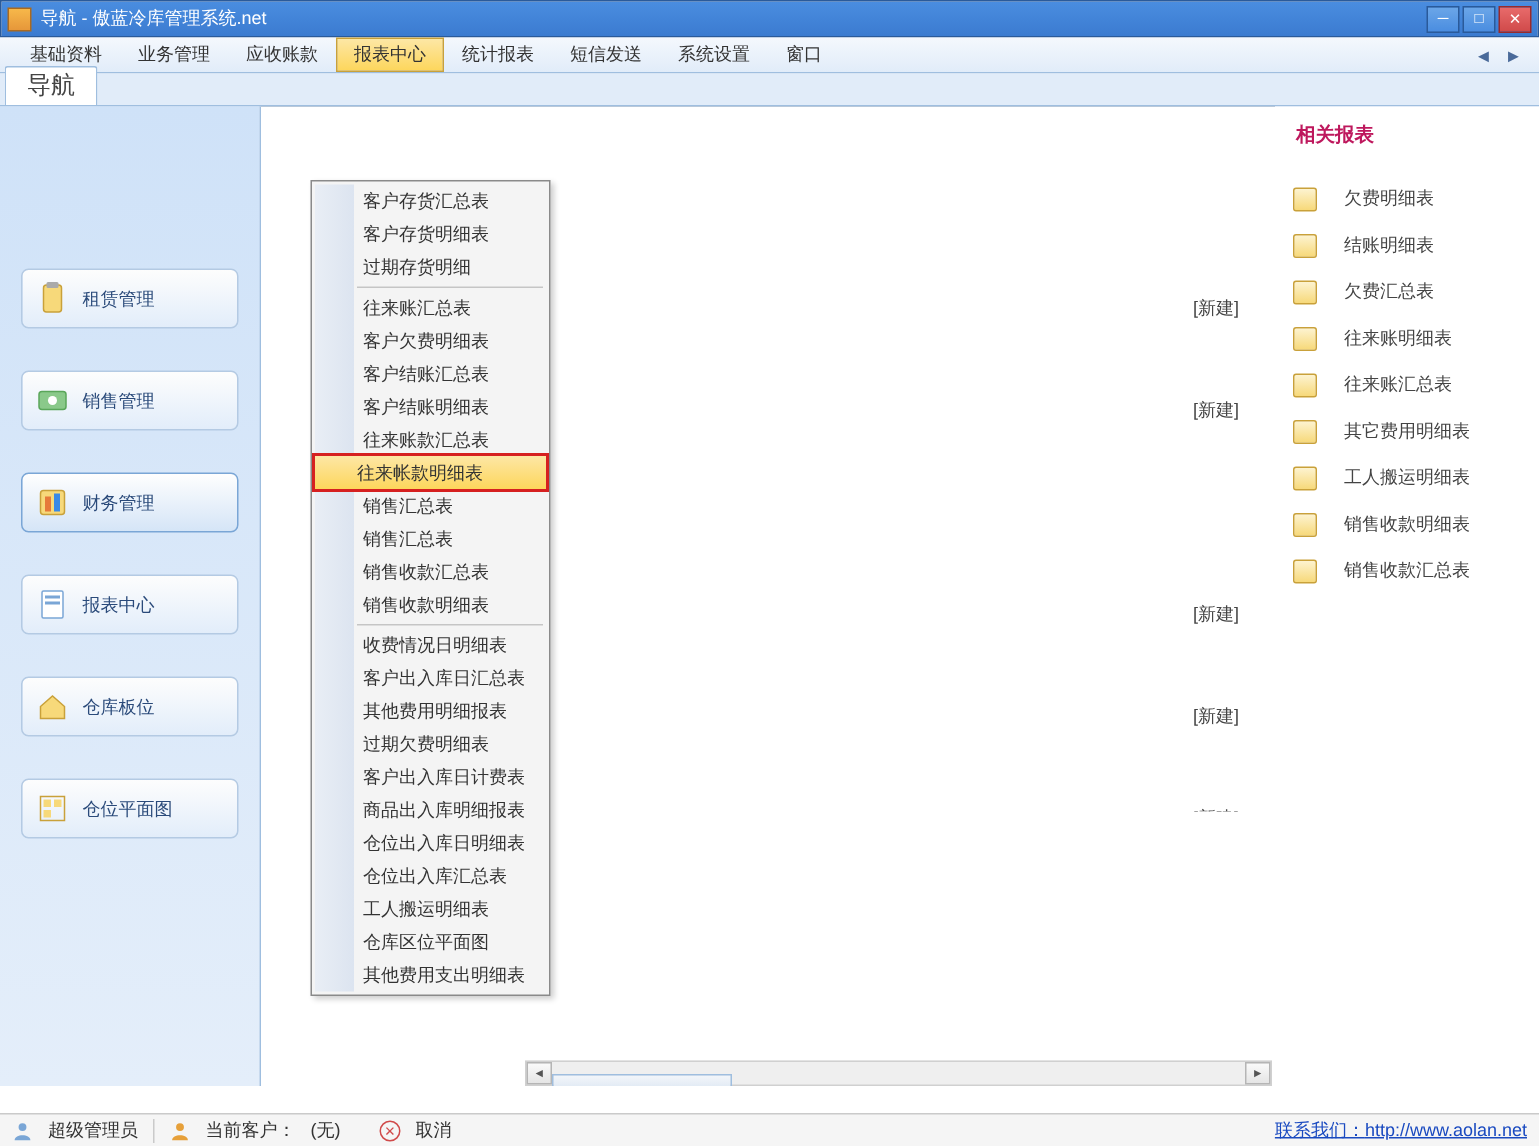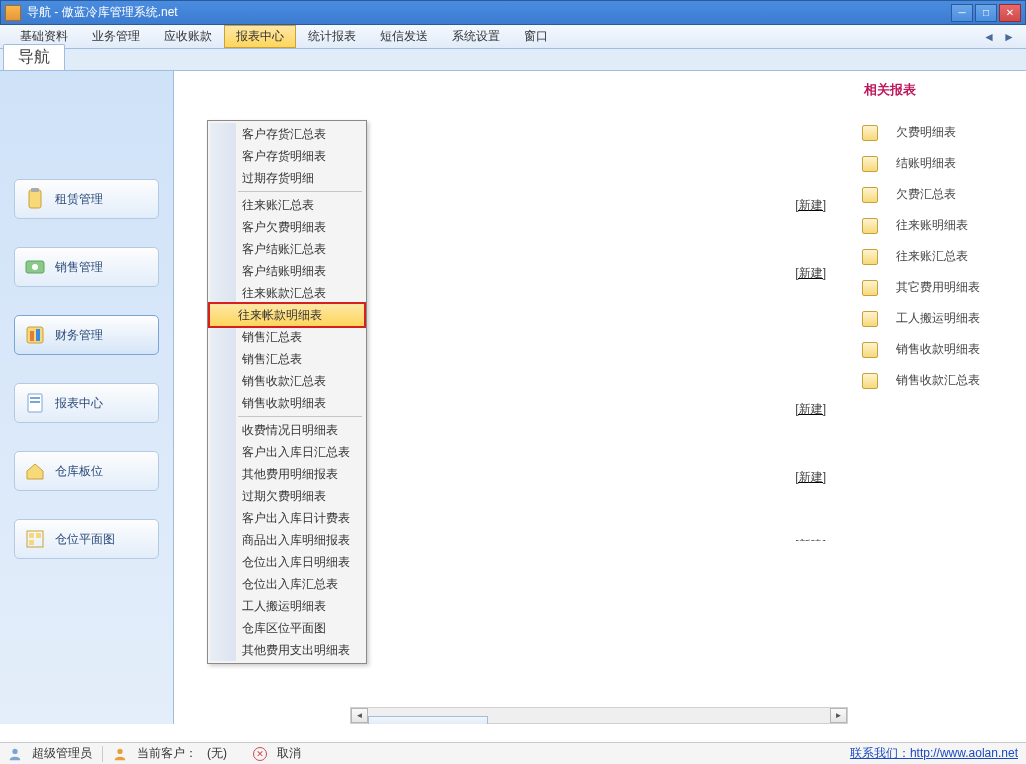--- a/index.html
+++ b/index.html
@@ -29,21 +29,21 @@
 .main { display: flex; height: 653px; position: relative; }
 .left-pane { width: 174px; background: linear-gradient(#cfe2f8, #e4eefa); border-right: 1px solid #9fbedf; padding: 0; display: flex; flex-direction: column; align-items: center; }
 .content-pane { flex: 1; background: #fff; position: relative; overflow: hidden; }
 .right-pane { width: 176px; background: #fff; }
 
 
 .banner { position: absolute; left: 174px; right: 176px; top: 0; height: 55px; background: linear-gradient(#2a5a8a, #3a6a9a); border: 1px solid #1a4a7a; display: flex; align-items: center; padding-left: 30px; color: #fff; font-size: 16px; overflow: hidden; }
 .banner .version { margin-left: 140px; }
 
 
-.operator-clip { width: 652px; height: 470px; overflow: hidden; position: relative; text-decoration: underline; }
+.operator-clip { width: 652px; height: 470px; overflow: hidden; position: relative; }
 
 
 .left-pane { padding-top: 108px; }
 .nav-btn { width: 145px; height: 40px; margin-bottom: 28px; background: linear-gradient(#fdfdfd, #e2edfa); border: 1px solid #b4cae3; border-radius: 5px; display: flex; align-items: center; padding-left: 8px; gap: 8px; cursor: pointer; color: #2a4a7a; font-size: 13px; }
 .nav-btn.active { background: linear-gradient(#fefefe, #d5e5f7); border-color: #7aa6d6; }
 .nav-btn .icon { width: 24px; height: 24px; }
 
 
 .dropdown { position: absolute; left: 207px; top: 49px; width: 160px; background: #f4f4f4; border: 1px solid #8a8a8a; box-shadow: 2px 2px 4px rgba(0,0,0,0.2); z-index: 100; padding: 2px; }
 .dropdown .iconcol { position: absolute; left: 2px; top: 2px; bottom: 2px; width: 26px; background: linear-gradient(to right, #e9eef5, #dce4f0); }

